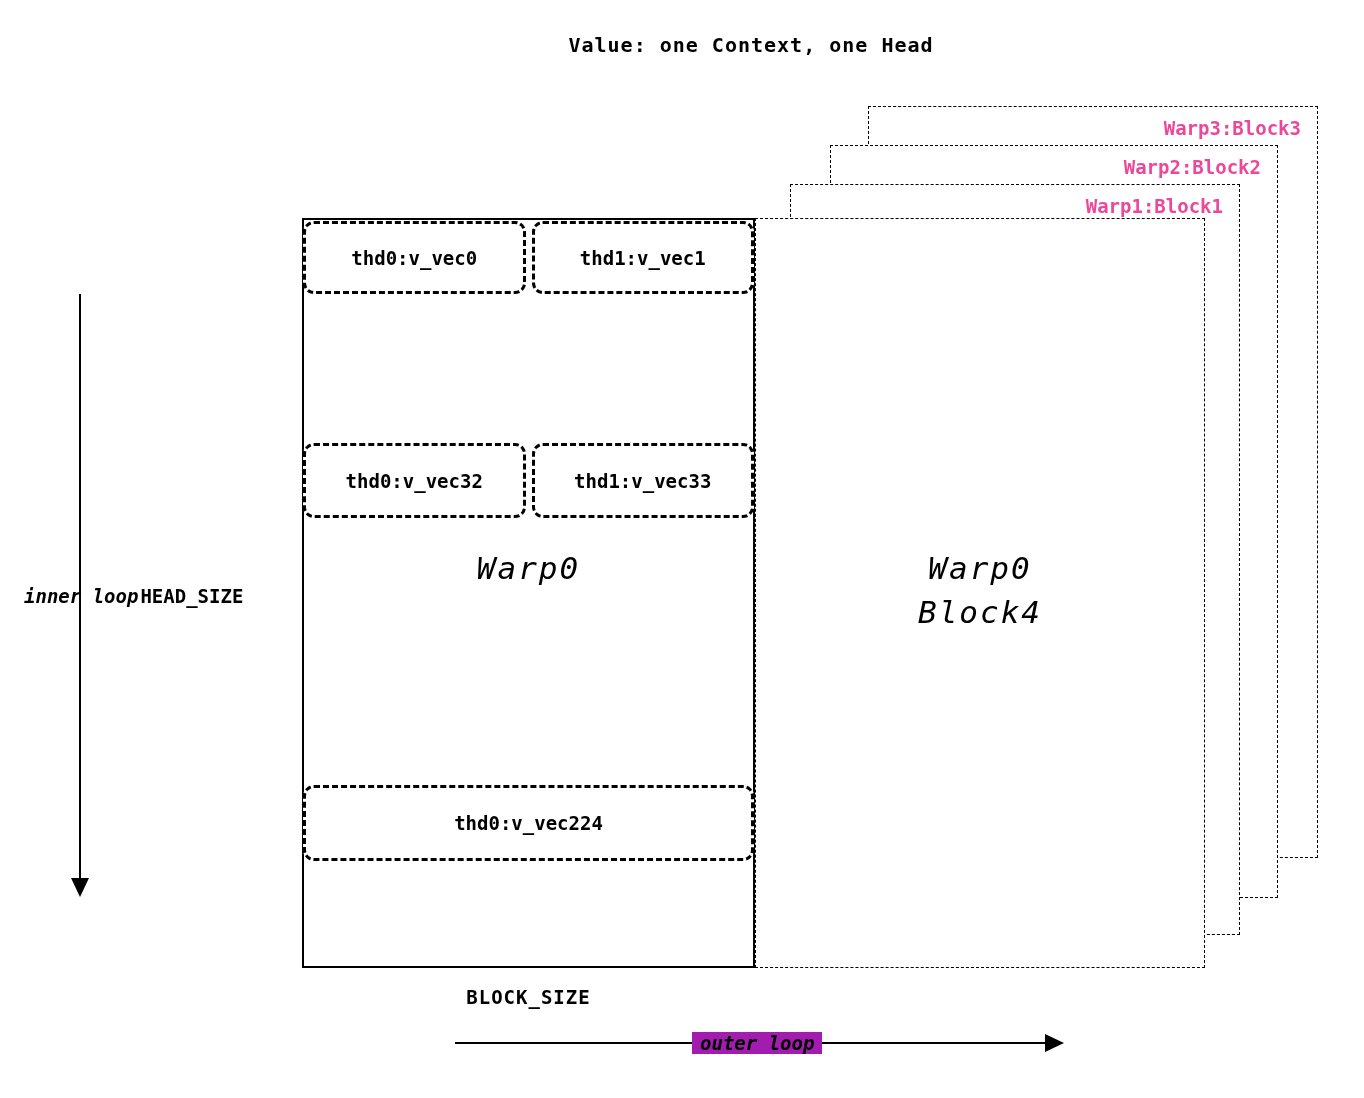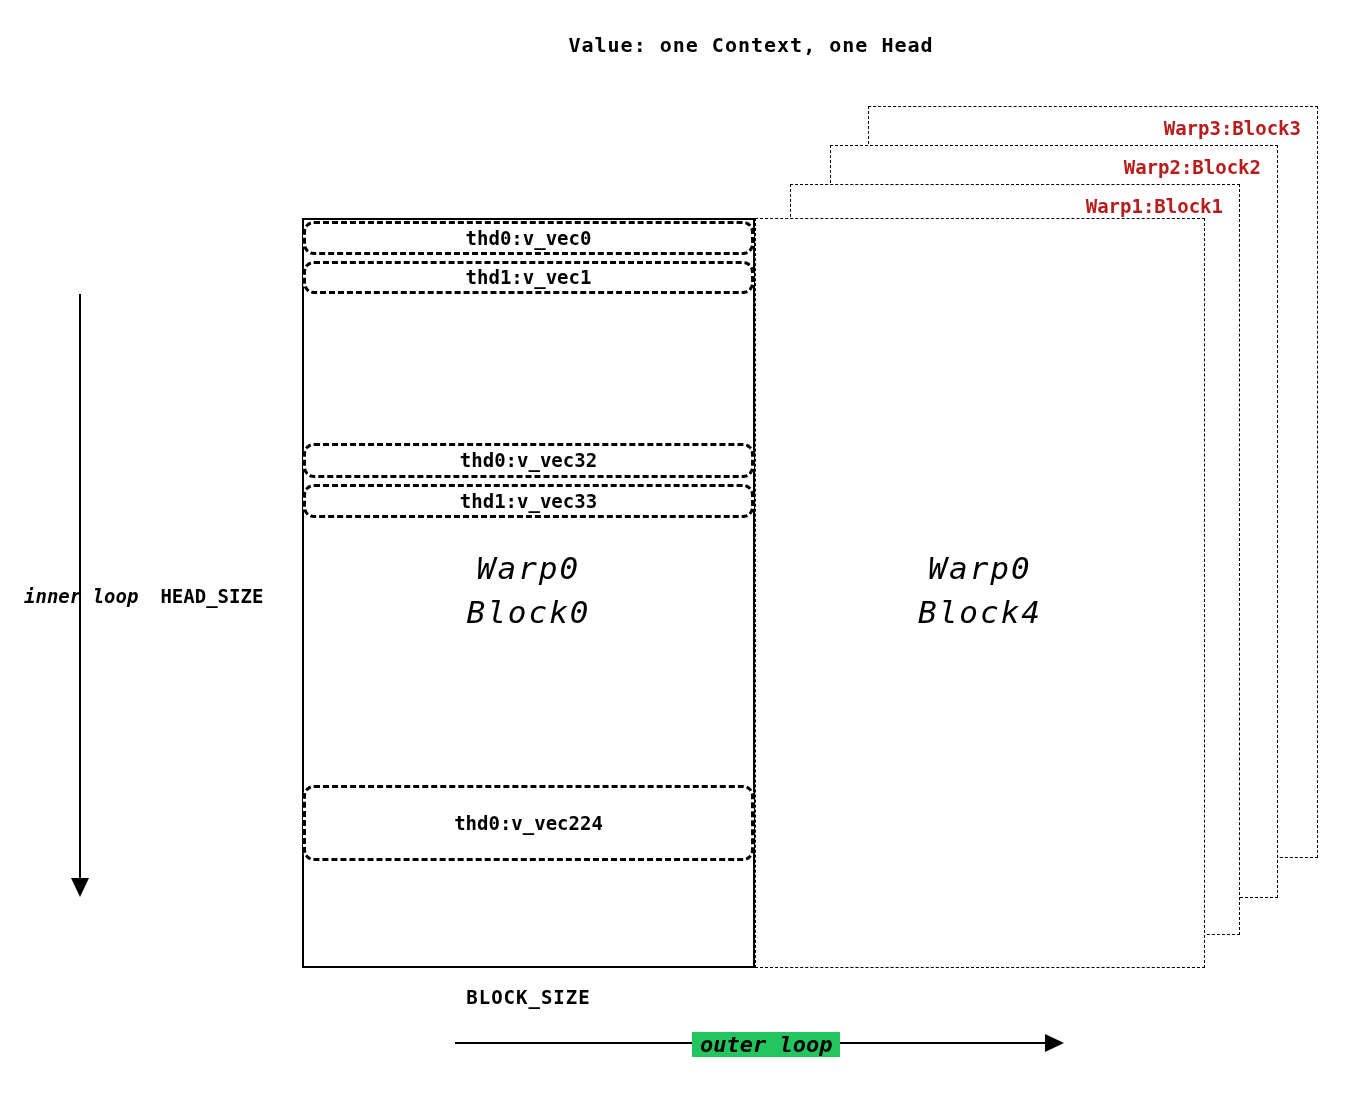--- a/index.html
+++ b/index.html
@@ -28,21 +28,21 @@
     background: #ffffff;
   }
   .backbox-3 { left: 868px; top: 106px; width: 450px; height: 752px; }
   .backbox-2 { left: 830px; top: 145px; width: 448px; height: 753px; }
   .backbox-1 { left: 790px; top: 184px; width: 450px; height: 751px; }
   .back-label {
     position: absolute;
     top: 10px; right: 16px;
     font-size: 19px;
     font-weight: bold;
-    color: #b91c1c;
+    color: #ec4899;
     white-space: nowrap;
   }
   
   .block4 {
     position: absolute;
     left: 755px; top: 218px; width: 450px; height: 750px;
     border: 1.6px dashed #000;
     background: #ffffff;
   }
   
@@ -51,21 +51,20 @@
     left: 302px; top: 218px; width: 453px; height: 750px;
     border: 2.5px solid #000;
     background: #ffffff;
   }
   
   .vecrow {
     position: absolute;
     left: 303px; width: 451px;
     display: flex;
     gap: 6px;
-    flex-direction: column;
   }
   .vecrow-0 { top: 221px; height: 73px; }
   .vecrow-1 { top: 443px; height: 75px; }
   .vecrow-2 { top: 785px; height: 76px; }
   .veccell {
     flex: 1;
     border: 3px dashed #000;
     border-radius: 11px;
     background: #ffffff;
     display: flex;
@@ -106,21 +105,21 @@
     border-top: 19px solid #000;
   }
   .inner-label {
     position: absolute;
     left: 24px; top: 585px;
     font-size: 19px;
     font-weight: bold;
     color: #000;
     white-space: nowrap;
   }
-  .inner-label .it { font-style: italic; margin-right: 22px; }
+  .inner-label .it { font-style: italic; margin-right: 2px; }
   
   .block-size {
     position: absolute;
     left: 302px; top: 986px; width: 453px;
     text-align: center;
     font-size: 19px;
     font-weight: bold;
     letter-spacing: 1px;
     color: #000;
   }
@@ -135,25 +134,25 @@
     position: absolute;
     left: 1045px; top: 1034px;
     width: 0; height: 0;
     border-top: 9px solid transparent;
     border-bottom: 9px solid transparent;
     border-left: 19px solid #000;
   }
   .outer-label {
     position: absolute;
     left: 692px; top: 1032px;
-    font-size: 22px;
+    font-size: 19px;
     font-weight: bold;
     font-style: italic;
     color: #000;
-    background: #22c55e;
+    background: #a21caf;
     padding: 0 8px;
     white-space: nowrap;
   }
 </style>
 </head>
 <body>
 
 <div class="canvas">
 
   <div class="title">Value: one Context, one Head</div>
@@ -179,21 +178,20 @@
   <div class="vecrow vecrow-1">
     <div class="veccell">thd0:v_vec32</div>
     <div class="veccell">thd1:v_vec33</div>
   </div>
   <div class="vecrow vecrow-2">
     <div class="veccell">thd0:v_vec224</div>
   </div>
 
   <div class="biglabel biglabel-main">
     <div>Warp0</div>
-    <div>Block0</div>
   </div>
   <div class="biglabel biglabel-b4">
     <div>Warp0</div>
     <div>Block4</div>
   </div>
 
   <div class="v-line"></div>
   <div class="v-arrowhead"></div>
   <div class="inner-label">
     <span class="it">inner loop</span><span>HEAD_SIZE</span>

